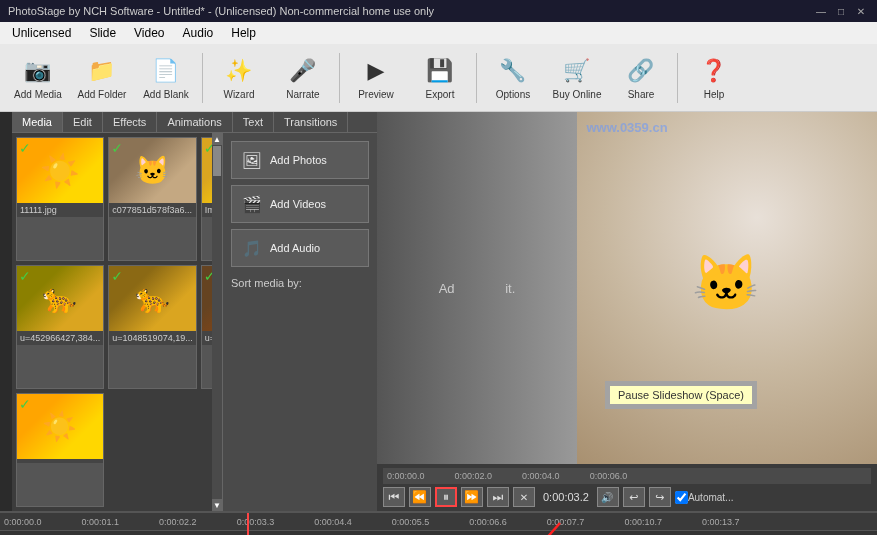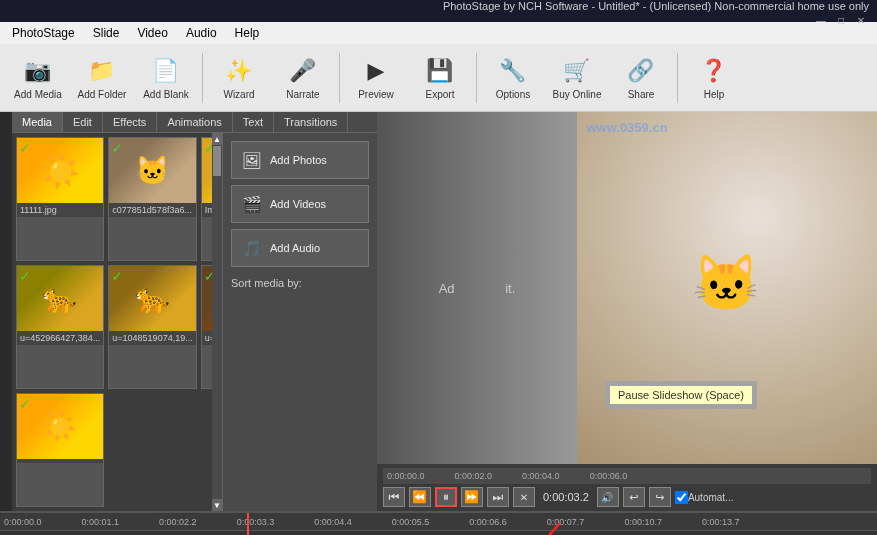--- a/index.html
+++ b/index.html
@@ -1,19 +1,19 @@
 <!DOCTYPE html>
 <html><head>
   <meta charset="utf-8">
   <style>
     * { margin: 0; padding: 0; box-sizing: border-box; }
     body { width: 877px; height: 535px; overflow: hidden; font-family: 'Segoe UI', Arial, sans-serif; font-size: 11px; background: #2b2b2b; color: #fff; }
     
     
-    #title-bar { background: #1a1a2e; height: 22px; display: flex; align-items: flex-end; justify-content: space-between; padding: 0 8px; font-size: 11px; color: #ccc; flex-direction: column; }
+    #title-bar { background: #1a1a2e; height: 22px; display: flex; align-items: center; justify-content: space-between; padding: 0 8px; font-size: 11px; color: #ccc; }
     #title-bar-controls { display: flex; gap: 4px; }
     .title-btn { width: 16px; height: 16px; display: flex; align-items: center; justify-content: center; font-size: 10px; cursor: pointer; color: #aaa; }
 
     
     #menu-bar { background: #f0f0f0; height: 22px; display: flex; align-items: center; padding: 0 4px; gap: 2px; color: #000; font-size: 12px; }
     .menu-item { padding: 2px 8px; cursor: pointer; }
 
     
     #toolbar { background: #e8e8e8; height: 68px; display: flex; align-items: center; padding: 4px 8px; gap: 4px; border-bottom: 1px solid #ccc; }
     .tool-btn { display: flex; flex-direction: column; align-items: center; justify-content: center; width: 60px; height: 58px; cursor: pointer; padding: 4px; border: none; background: transparent; font-size: 10px; color: #333; gap: 2px; }
@@ -88,21 +88,21 @@
 <div id="title-bar">
   <span>PhotoStage by NCH Software - Untitled* - (Unlicensed) Non-commercial home use only</span>
   <div id="title-bar-controls">
     <div class="title-btn">—</div>
     <div class="title-btn">□</div>
     <div class="title-btn close">✕</div>
   </div>
 </div>
 
 <div id="menu-bar">
-  <div class="menu-item">PhotoStage</div>
+  <div class="menu-item">Unlicensed</div>
   <div class="menu-item">Slide</div>
   <div class="menu-item">Video</div>
   <div class="menu-item">Audio</div>
   <div class="menu-item">Help</div>
 </div>
 
 <div id="toolbar">
   <button class="tool-btn">
     <div class="icon">📷</div>
     <span>Add Media</span>

